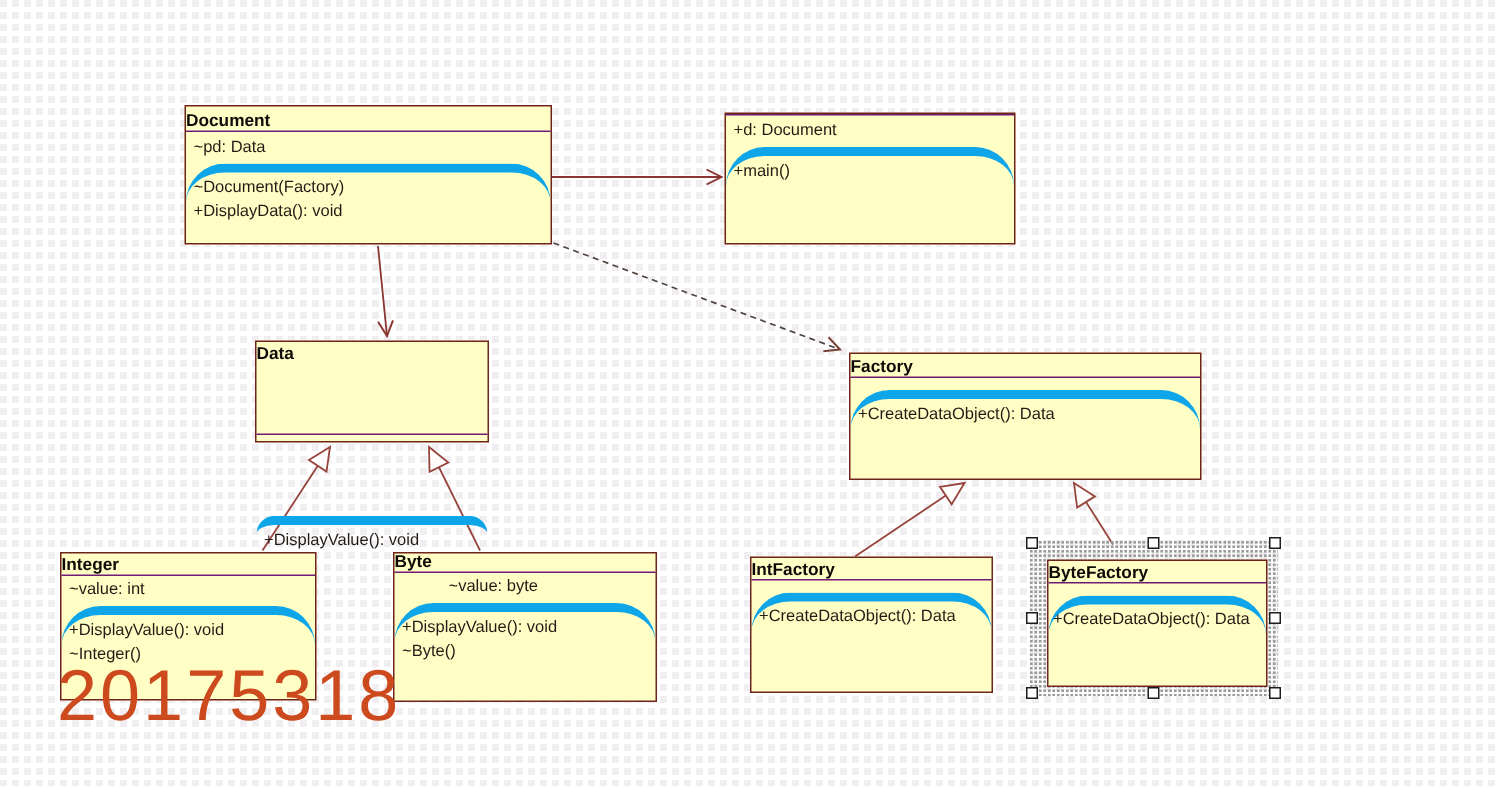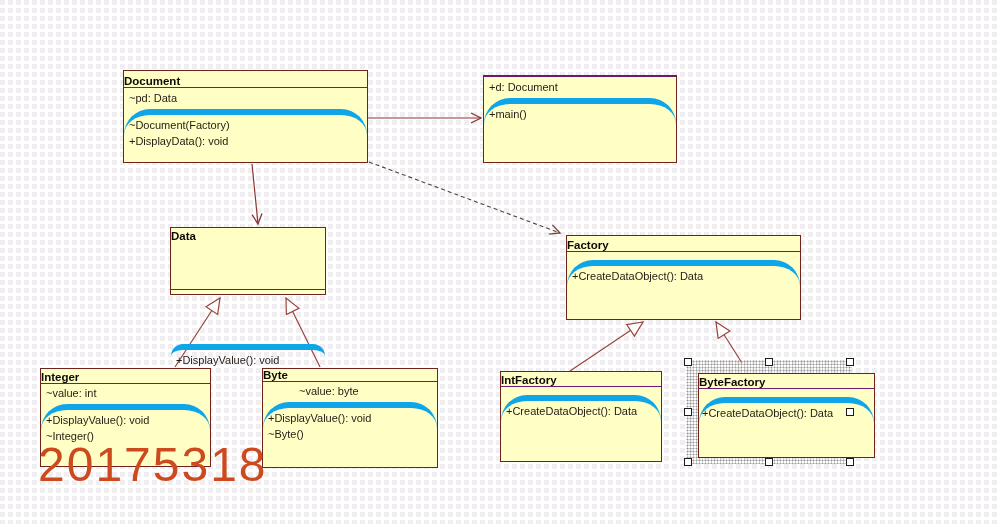--- a/index.html
+++ b/index.html
@@ -169,21 +169,21 @@
 
   <div class="uml-class" style="left:500px;top:371px;width:162px;height:91px;">
     <div class="uml-title" style="padding-top:2px;">IntFactory</div>
     <div class="uml-attrs" style="height:9px;"></div>
     <div class="uml-ops">
       <div class="member">+CreateDataObject(): Data</div>
     </div>
   </div>
 
   <div class="selection" style="left:686px;top:360px;width:166px;height:104px;">
-    <div class="uml-class" style="left:12px;top:13px;width:177px;height:85px;">
+    <div class="uml-class" style="left:12px;top:13px;width:147px;height:85px;">
       <div class="uml-title" style="padding-top:2px;">ByteFactory</div>
       <div class="uml-attrs" style="height:9px;"></div>
       <div class="uml-ops">
         <div class="member" style="padding-left:3px;">+CreateDataObject(): Data</div>
       </div>
     </div>
     <div class="handle h-tl"></div>
     <div class="handle h-tm"></div>
     <div class="handle h-tr"></div>
     <div class="handle h-ml"></div>

